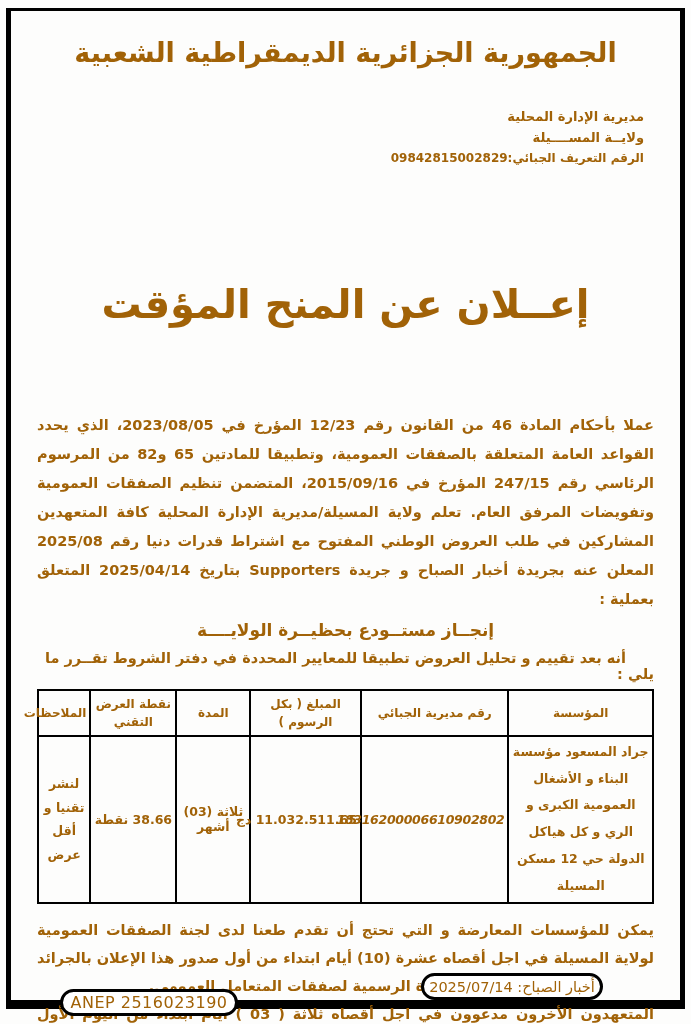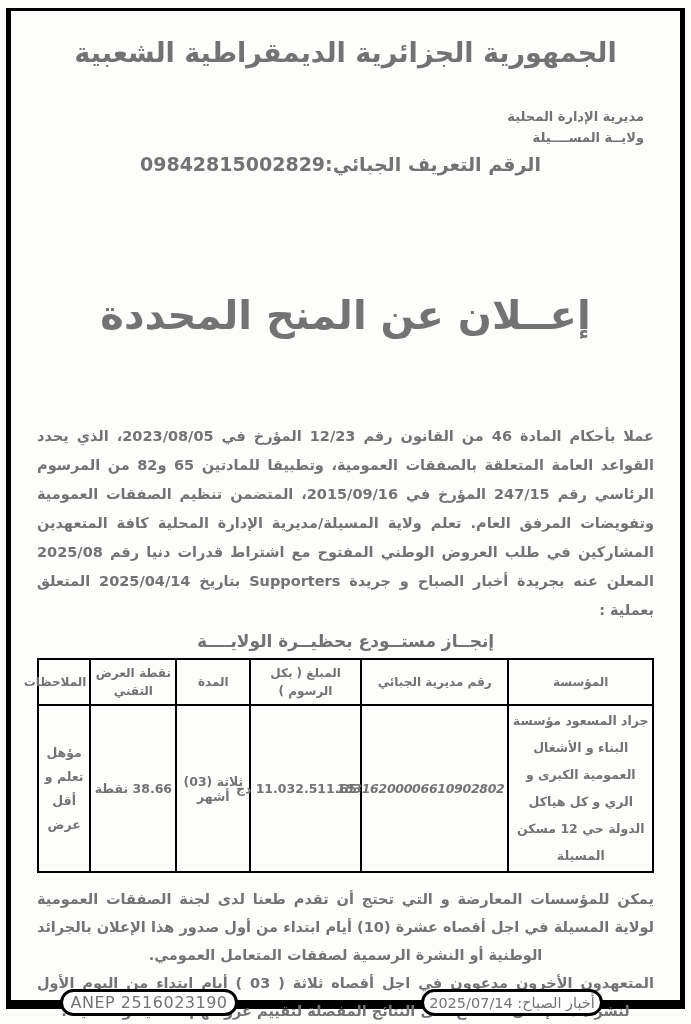--- a/index.html
+++ b/index.html
@@ -3,21 +3,21 @@
 <meta charset="utf-8">
 <style>
   * { margin: 0; padding: 0; box-sizing: border-box; }
   html, body { background: #ffffff; }
   .page {
     width: 691px; height: 1024px;
     position: relative;
     margin: 0 auto;
     background: #fdfdfc;
     font-family: "DejaVu Sans", sans-serif;
-    color: #737373;
+    color: #a16207;
     overflow: hidden;
   }
   .frame {
     position: absolute;
     top: 8px; left: 6px; right: 6px; bottom: 15px;
     border: solid #000;
     border-width: 3px 5px 9px 5px;
     padding: 22px 26px 0 26px;
   }
   .republic {
@@ -26,21 +26,21 @@
     font-weight: bold;
     margin-top: 4px;
   }
   .org {
     text-align: right;
     font-size: 13px;
     font-weight: bold;
     line-height: 1.65;
     margin: 38px 10px 0 0;
   }
-  .org .taxline { font-size: 19px; text-align: center; }
+  .org .taxline { font-size: 12px; }
   .main-title {
     text-align: center;
     font-size: 40px;
     font-weight: bold;
     margin-top: 112px;
   }
   .intro {
     margin-top: 84px;
     font-size: 14.5px;
     font-weight: bold;
@@ -100,43 +100,44 @@
     background: #ffffff;
     border: 3px solid #000;
     border-radius: 14px;
     display: flex;
     align-items: center;
     justify-content: center;
     font-weight: normal;
     z-index: 2;
   }
   .badge-anep { left: 60px; bottom: 8px; width: 178px; font-size: 16px; letter-spacing: 0.5px; }
-  .badge-journal { right: 88px; bottom: 8px; width: 182px; font-size: 14.5px; }
+  .badge-journal { right: 88px; bottom: 24px; width: 182px; font-size: 14.5px; }
 </style>
 </head>
 <body>
 
 <div class="page">
 
   <div class="frame" dir="rtl">
 
     <div class="republic">الجمهورية الجزائرية الديمقراطية الشعبية</div>
 
     <div class="org">
       <div>مديرية الإدارة المحلية</div>
       <div>ولايــة المســــيلة</div>
       <div class="taxline"><span>الرقم التعريف الجبائي:</span><span>09842815002829</span></div>
     </div>
 
-    <div class="main-title">إعــلان عن المنح المحددة</div>
+    <div class="main-title">إعــلان عن المنح المؤقت</div>
 
     <p class="intro">عملا بأحكام المادة 46 من القانون رقم 12/23 المؤرخ في 2023/08/05، الذي يحدد القواعد العامة المتعلقة بالصفقات العمومية، وتطبيقا للمادتين 65 و82 من المرسوم الرئاسي رقم 247/15 المؤرخ في 2015/09/16، المتضمن تنظيم الصفقات العمومية وتفويضات المرفق العام. تعلم ولاية المسيلة/مديرية الإدارة المحلية كافة المتعهدين المشاركين في طلب العروض الوطني المفتوح مع اشتراط قدرات دنيا رقم 2025/08 المعلن عنه بجريدة أخبار الصباح و جريدة Supporters بتاريخ 2025/04/14 المتعلق بعملية :</p>
 
     <div class="operation">إنجــاز مستــودع بحظيــرة الولايــــة</div>
 
+    <p class="decision">أنه بعد تقييم و تحليل العروض تطبيقا للمعايير المحددة في دفتر الشروط تقــرر ما يلي :</p>
 
     <table class="results" dir="rtl">
       <colgroup>
         <col style="width:23.5%">
         <col style="width:24%">
         <col style="width:18%">
         <col style="width:12%">
         <col style="width:14%">
         <col style="width:8.5%">
       </colgroup>
@@ -150,21 +151,21 @@
           <th>الملاحظات</th>
         </tr>
       </thead>
       <tbody>
         <tr>
           <td class="cell-institution">جراد المسعود مؤسسة البناء و الأشغال العمومية الكبرى و الري و كل هياكل الدولة حي 12 مسكن المسيلة</td>
           <td class="cell-taxid">18316200006610902802</td>
           <td class="cell-amount">11.032.511.65 دج</td>
           <td class="cell-duration">ثلاثة (03) أشهر</td>
           <td class="cell-score">38.66 نقطة</td>
-          <td class="cell-remarks">مؤهل تعلم و أقل عرض</td>
+          <td class="cell-remarks">لنشر تقنيا و أقل عرض</td>
         </tr>
       </tbody>
     </table>
 
     <p class="appeal">يمكن للمؤسسات المعارضة و التي تحتج أن تقدم طعنا لدى لجنة الصفقات العمومية لولاية المسيلة في اجل أقصاه عشرة (10) أيام ابتداء من أول صدور هذا الإعلان بالجرائد الوطنية أو النشرة الرسمية لصفقات المتعامل العمومي.</p>
 
     <p class="other">المتعهدون الأخرون مدعوون في اجل أقصاه ثلاثة ( 03 ) أيام ابتداء من اليوم الأول لنشر هذا الإعلان للاطلاع على النتائج المفصلة لتقييم عروضهم التقنية و المالية .</p>
 
   </div>
 

